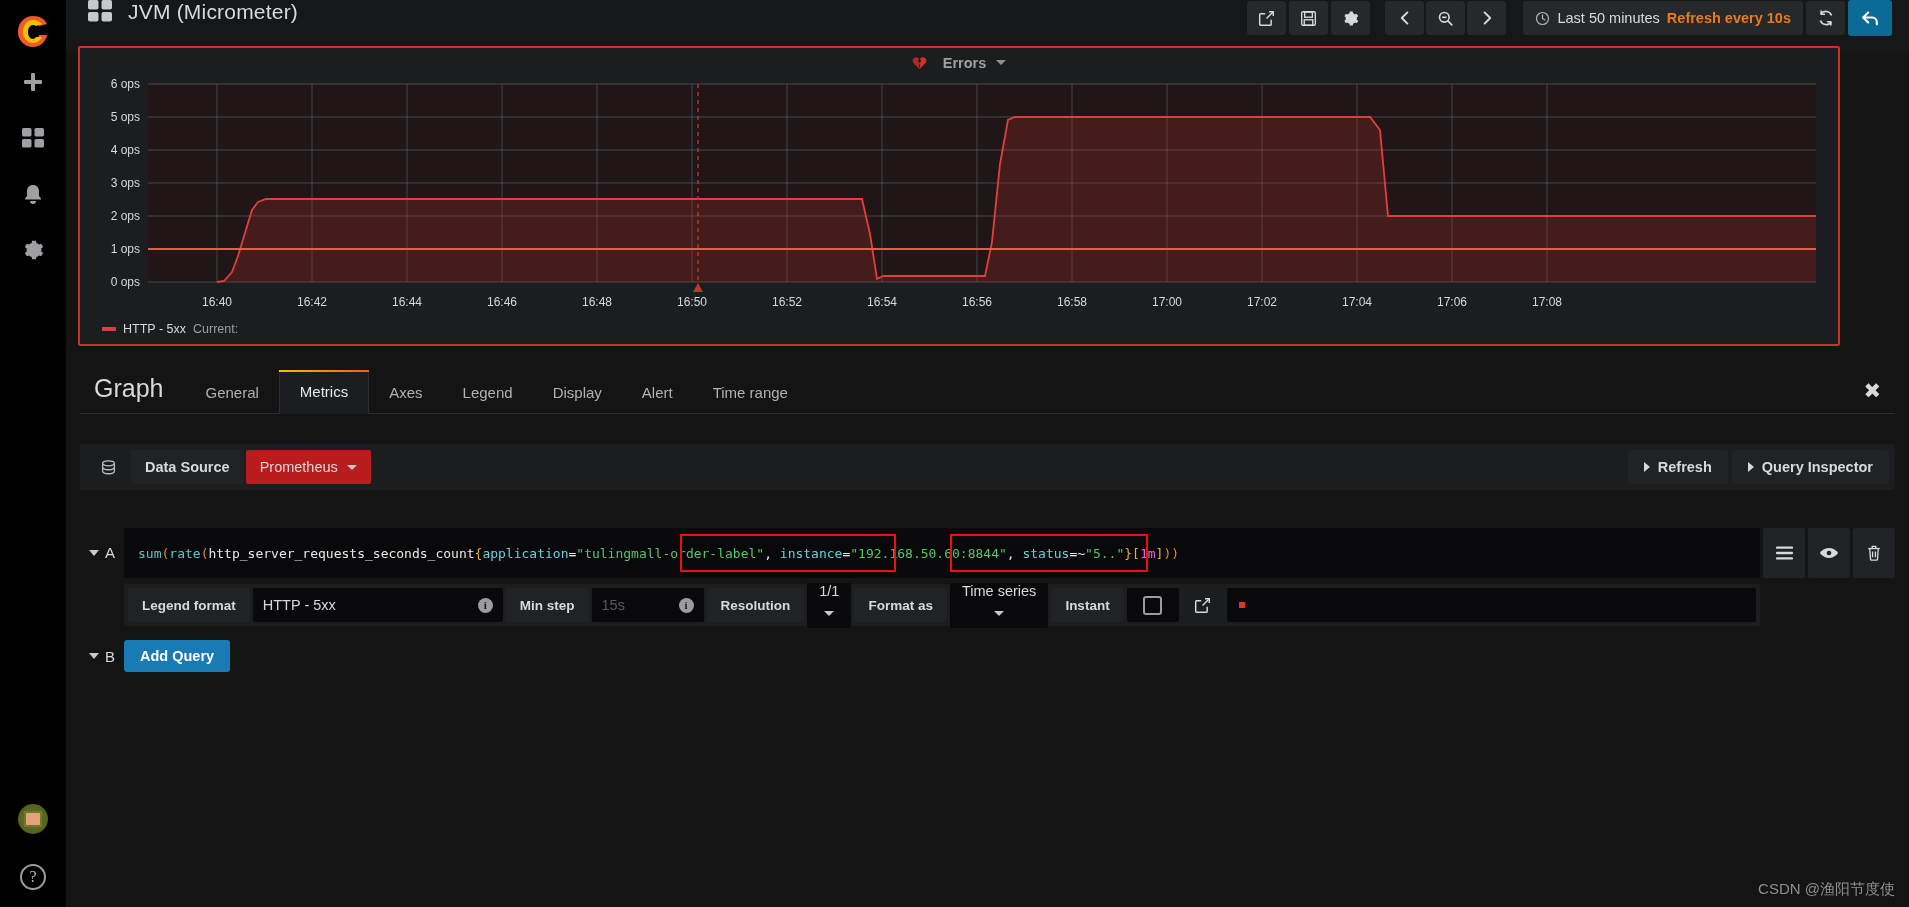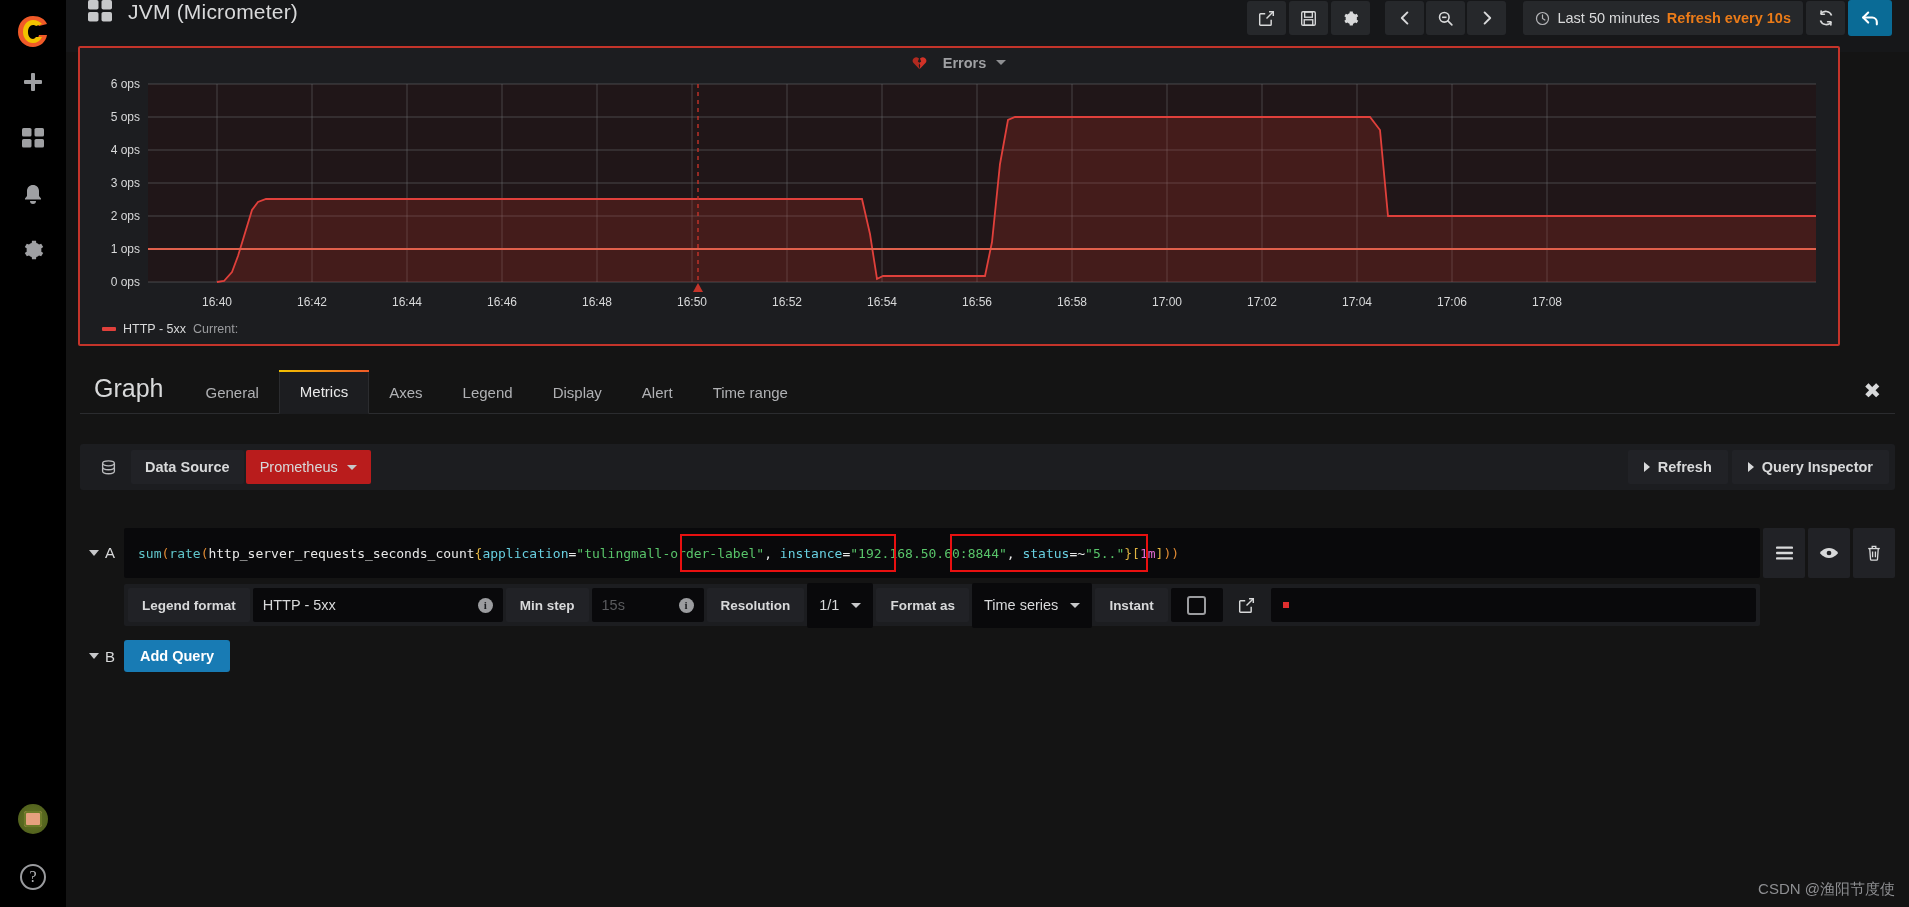--- a/index.html
+++ b/index.html
@@ -186,21 +186,21 @@
   .opt-input .iph { color: #5a5b5e; }
   .info-i {
     width: 15px; height: 15px; border-radius: 50%; background: #9b9c9f; color: #1c1d20;
     font-size: 11px; font-weight: bold; display: flex; align-items: center; justify-content: center;
     font-family: "Liberation Serif", serif; margin-left: 8px;
   }
   .legend-fmt { width: 250px; }
   .minstep-in { width: 112px; }
   .opt-select {
     height: 45px; background: #09090b; color: #d8d9da; font-size: 14.5px; border-radius: 2px;
-    display: flex; align-items: center; gap: 12px; padding: 0 12px; cursor: pointer;
+    display: flex; align-items: center; gap: 12px; padding: 0 12px; cursor: pointer; flex-direction: column;
   }
   .opt-btn {
     height: 34px; display: flex; align-items: center; padding: 0 14px;
     background: #212226; color: #d8d9da; font-size: 13.5px; font-weight: bold;
     border-radius: 2px; cursor: pointer;
   }
   .checkbox-cell { height: 34px; background: #09090b; display: flex; align-items: center; justify-content: center; width: 52px; border-radius: 2px; }
   .checkbox {
     width: 19px; height: 19px; border: 2px solid #9b9c9f; border-radius: 3px; background: transparent;
   }

